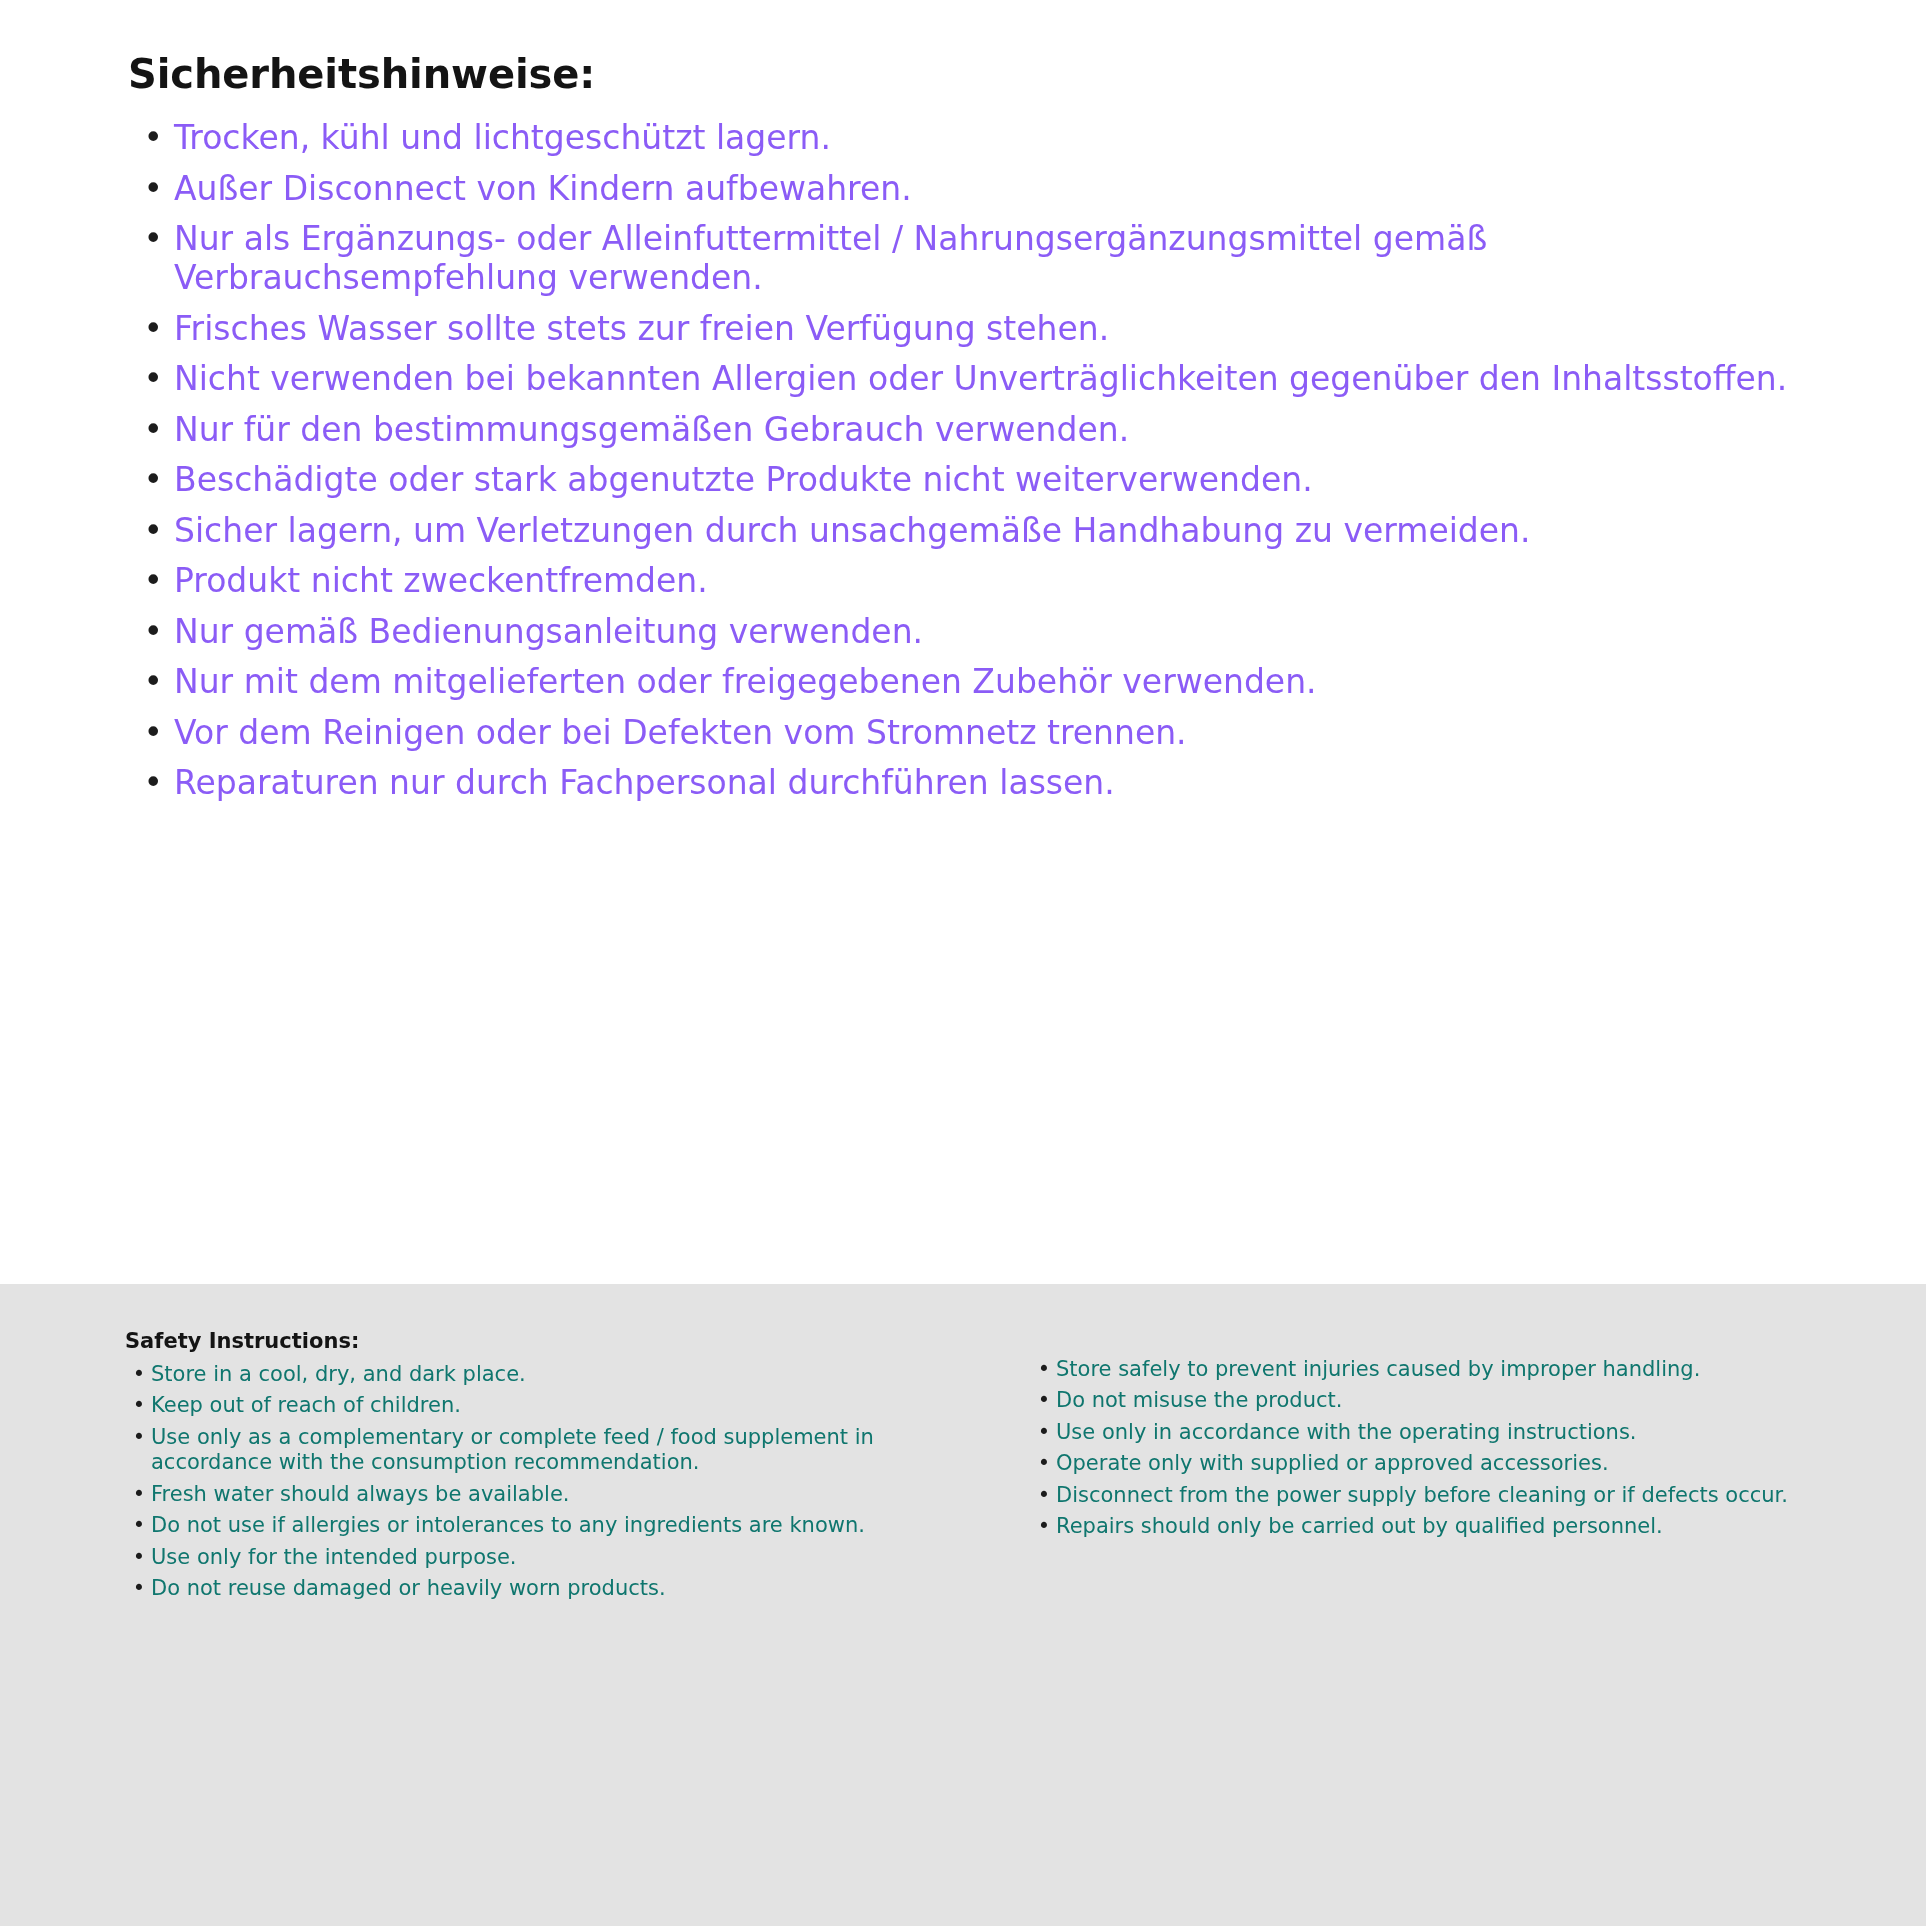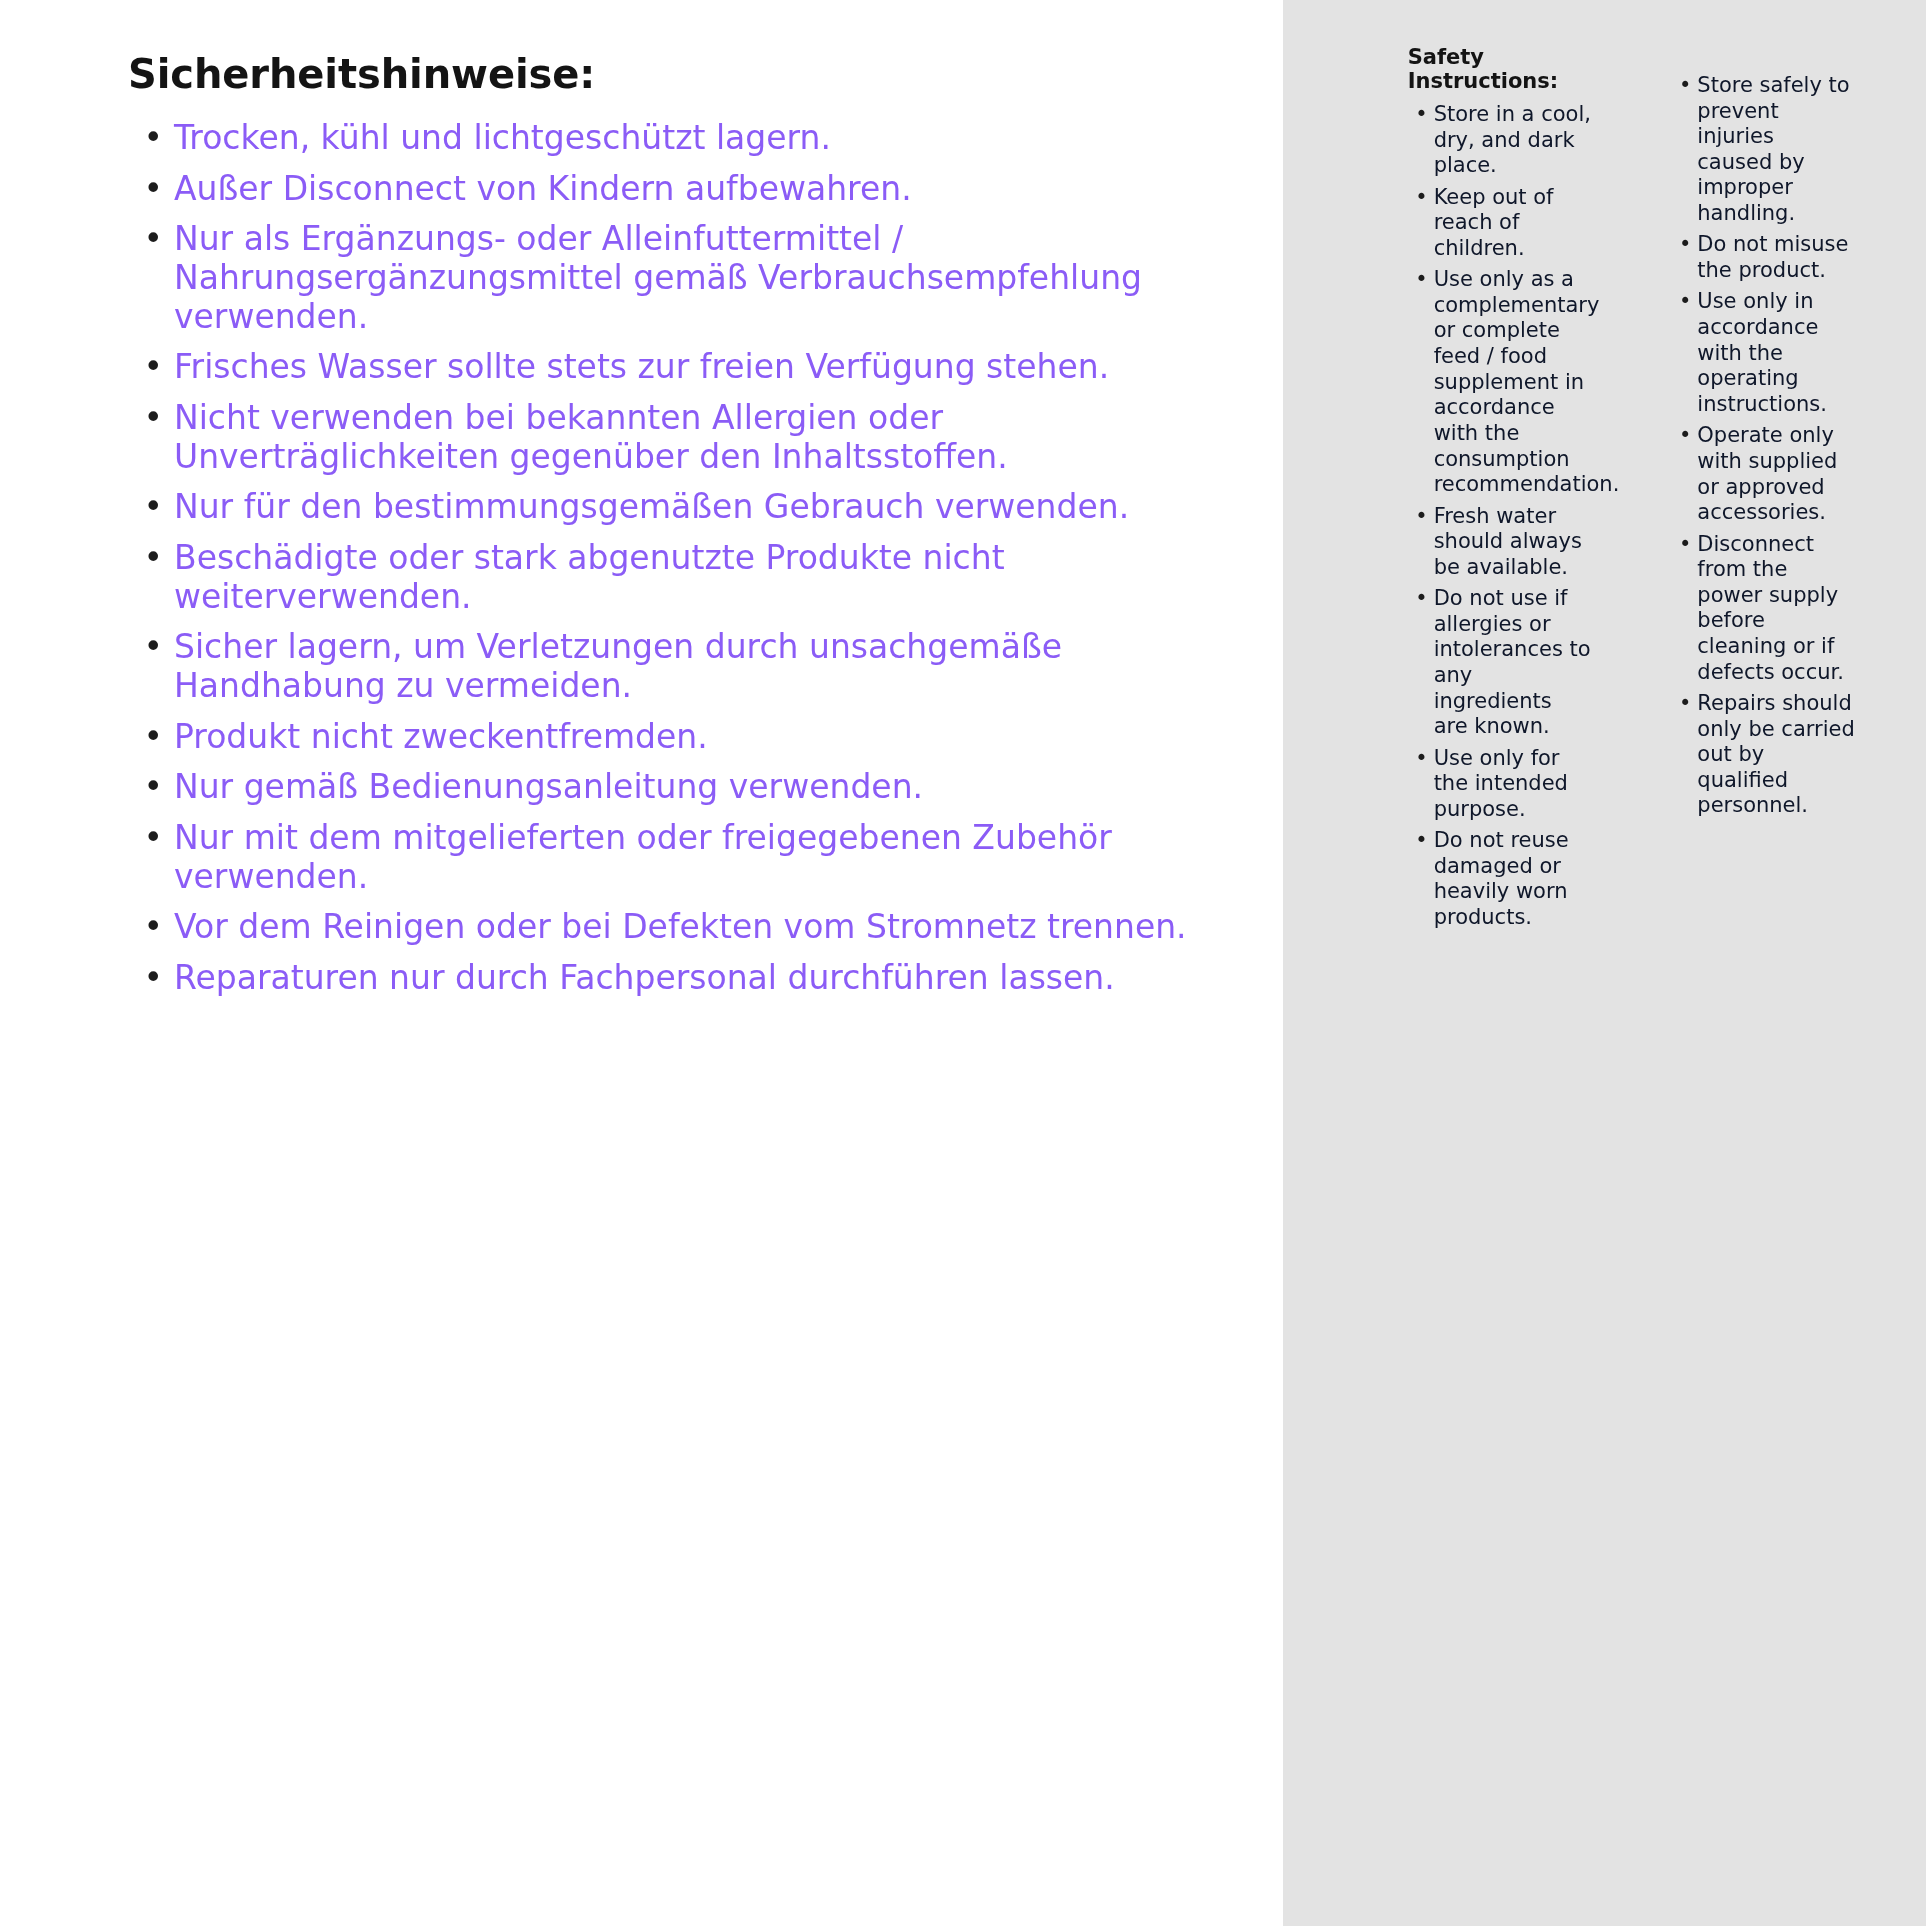--- a/index.html
+++ b/index.html
@@ -12,21 +12,21 @@
     background: #ffffff;
     font-family: "DejaVu Sans", sans-serif;
     color: #1a1a1a;
     -webkit-font-smoothing: antialiased;
   }
   .page {
     position: relative;
     width: 1926px;
     height: 1926px;
     display: flex;
-    flex-direction: row;
+    flex-direction: column;
     box-sizing: border-box;
   }
 
   
   .primary {
     background: #ffffff;
     padding: 51px 64px 0 128px;
     box-sizing: border-box;
     height: 1284px;
   }
@@ -81,21 +81,21 @@
   }
   .secondary-list {
     list-style: none;
     margin: 0;
     padding: 0;
   }
   .secondary-list li {
     position: relative;
     font-size: 21px;
     line-height: 1.22;
-    color: #0f172a;
+    color: #0f766e;
     padding-left: 26px;
     margin-bottom: 5.8px;
   }
   .secondary-list li::before {
     content: "\2022";
     position: absolute;
     left: 7.7px;
     top: 0;
     font-size: 21px;
     line-height: 1.22;

